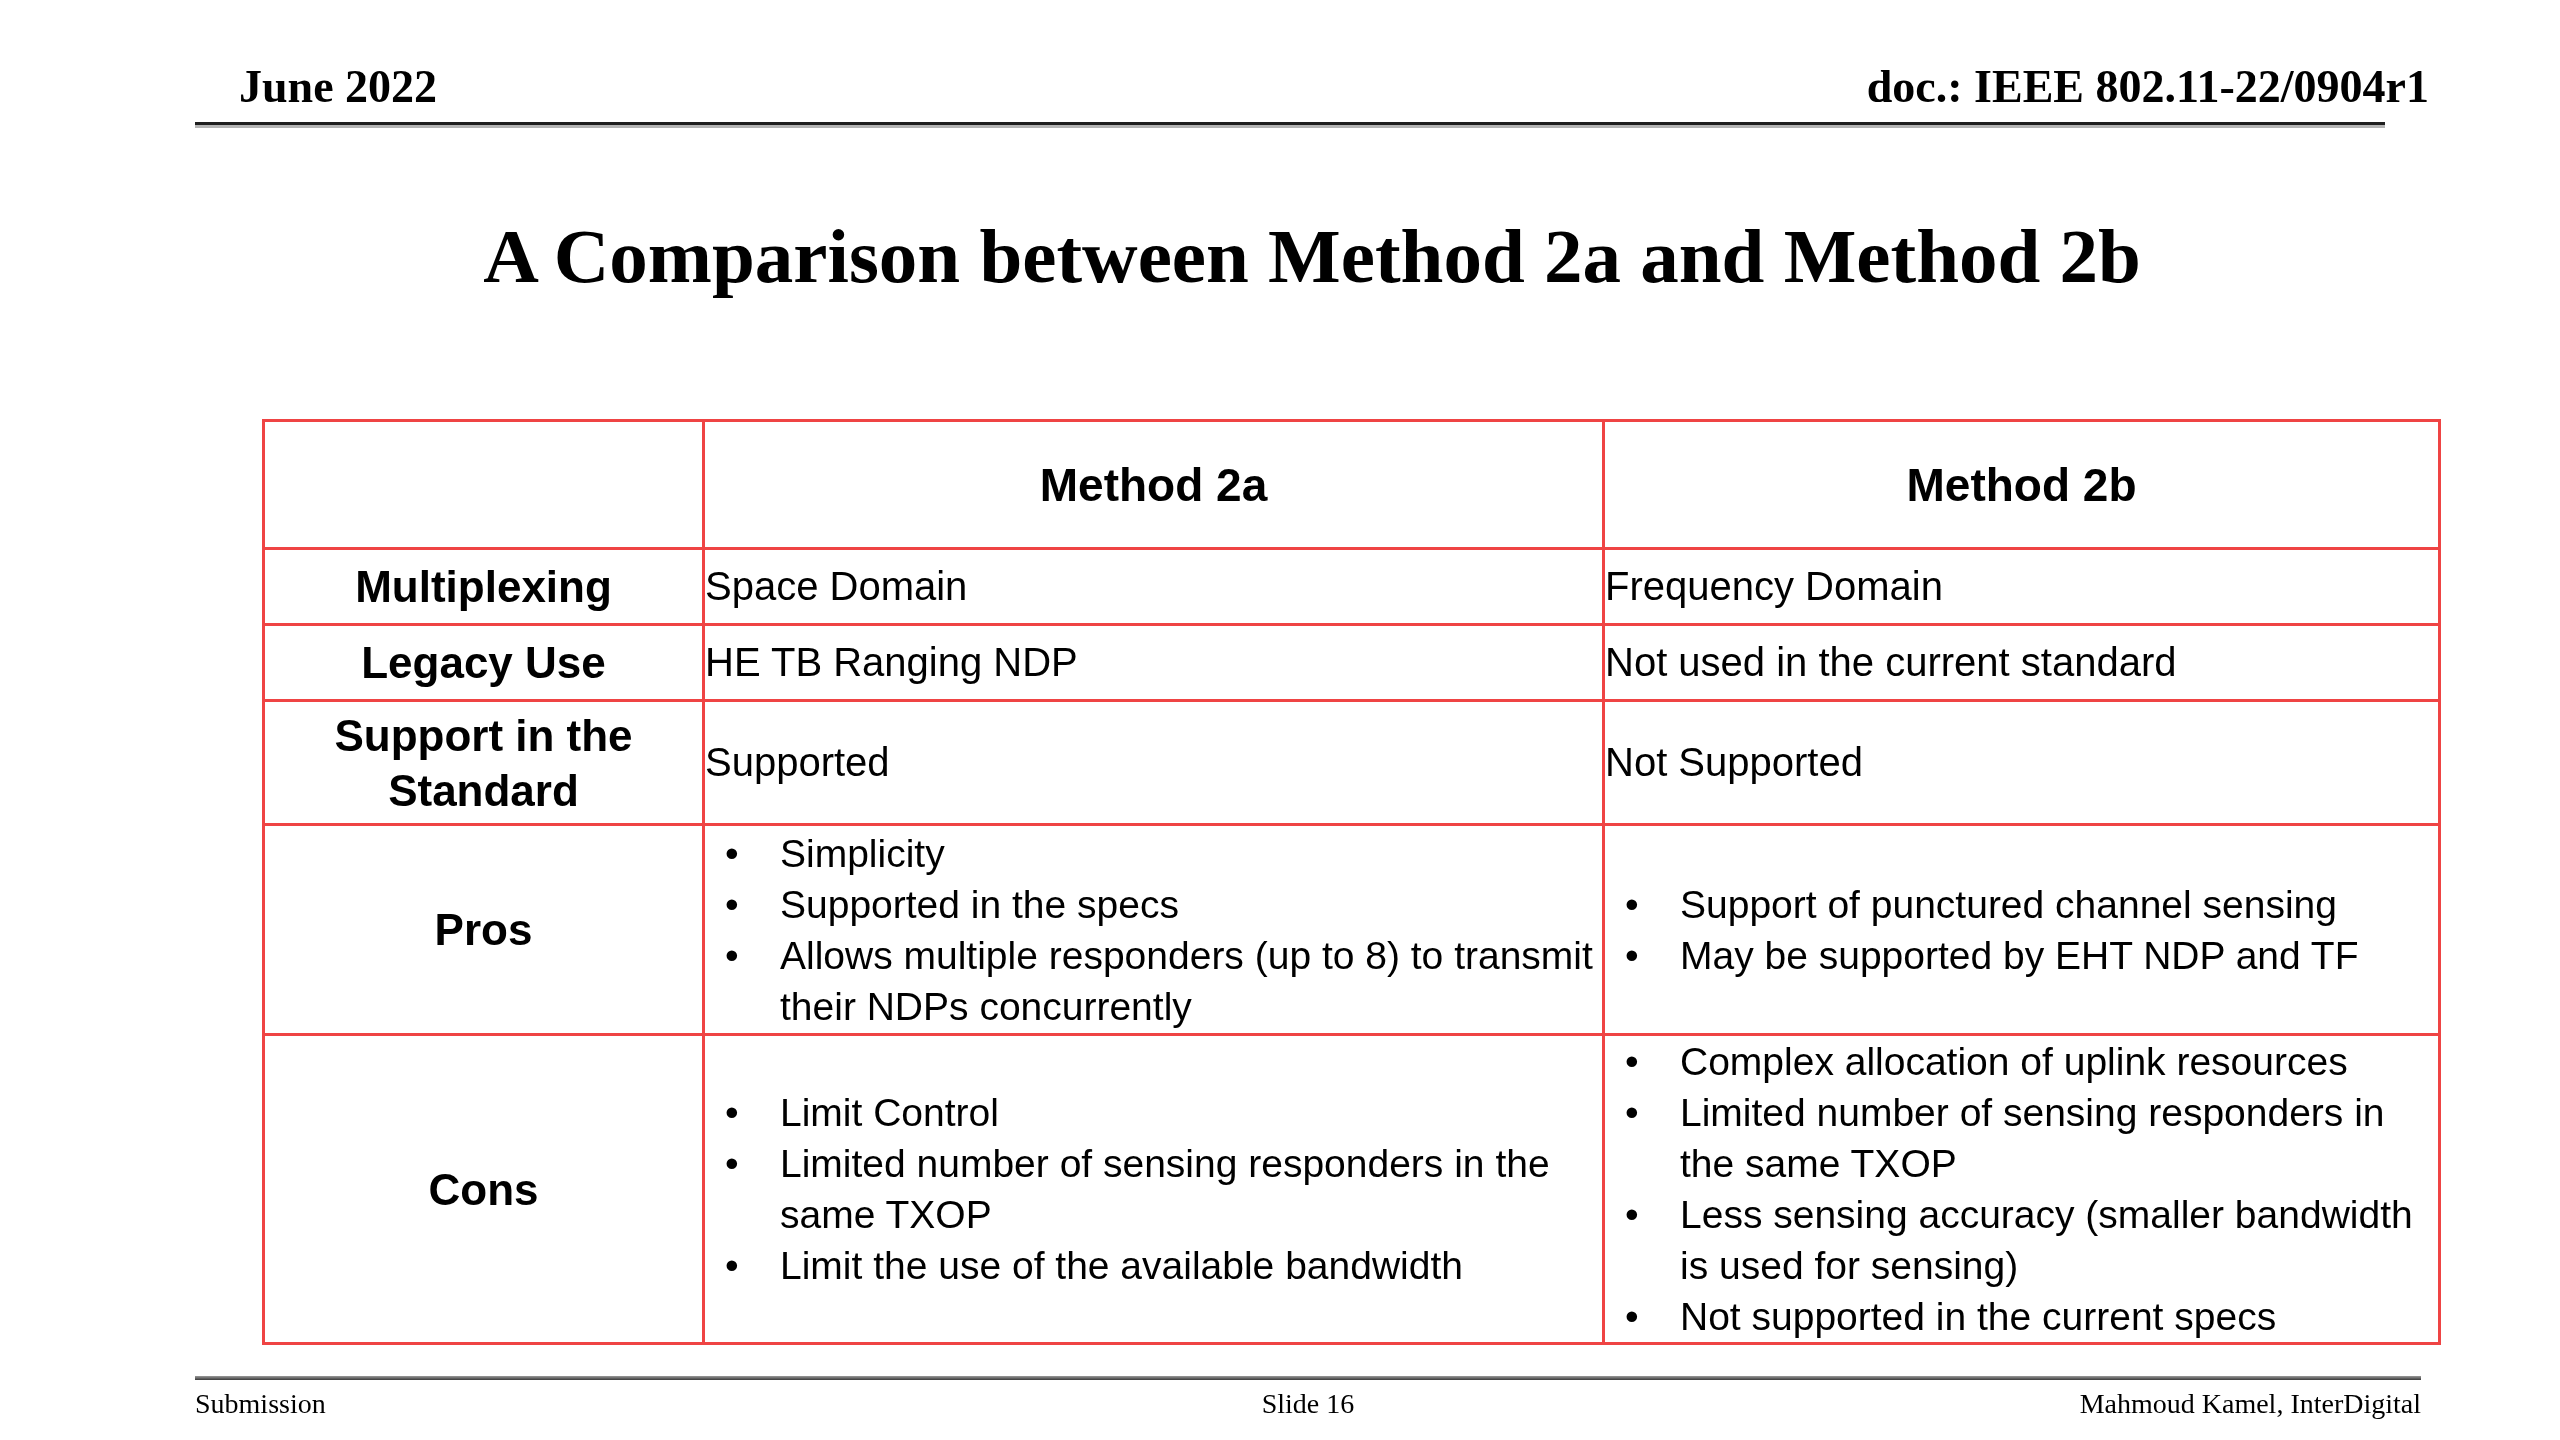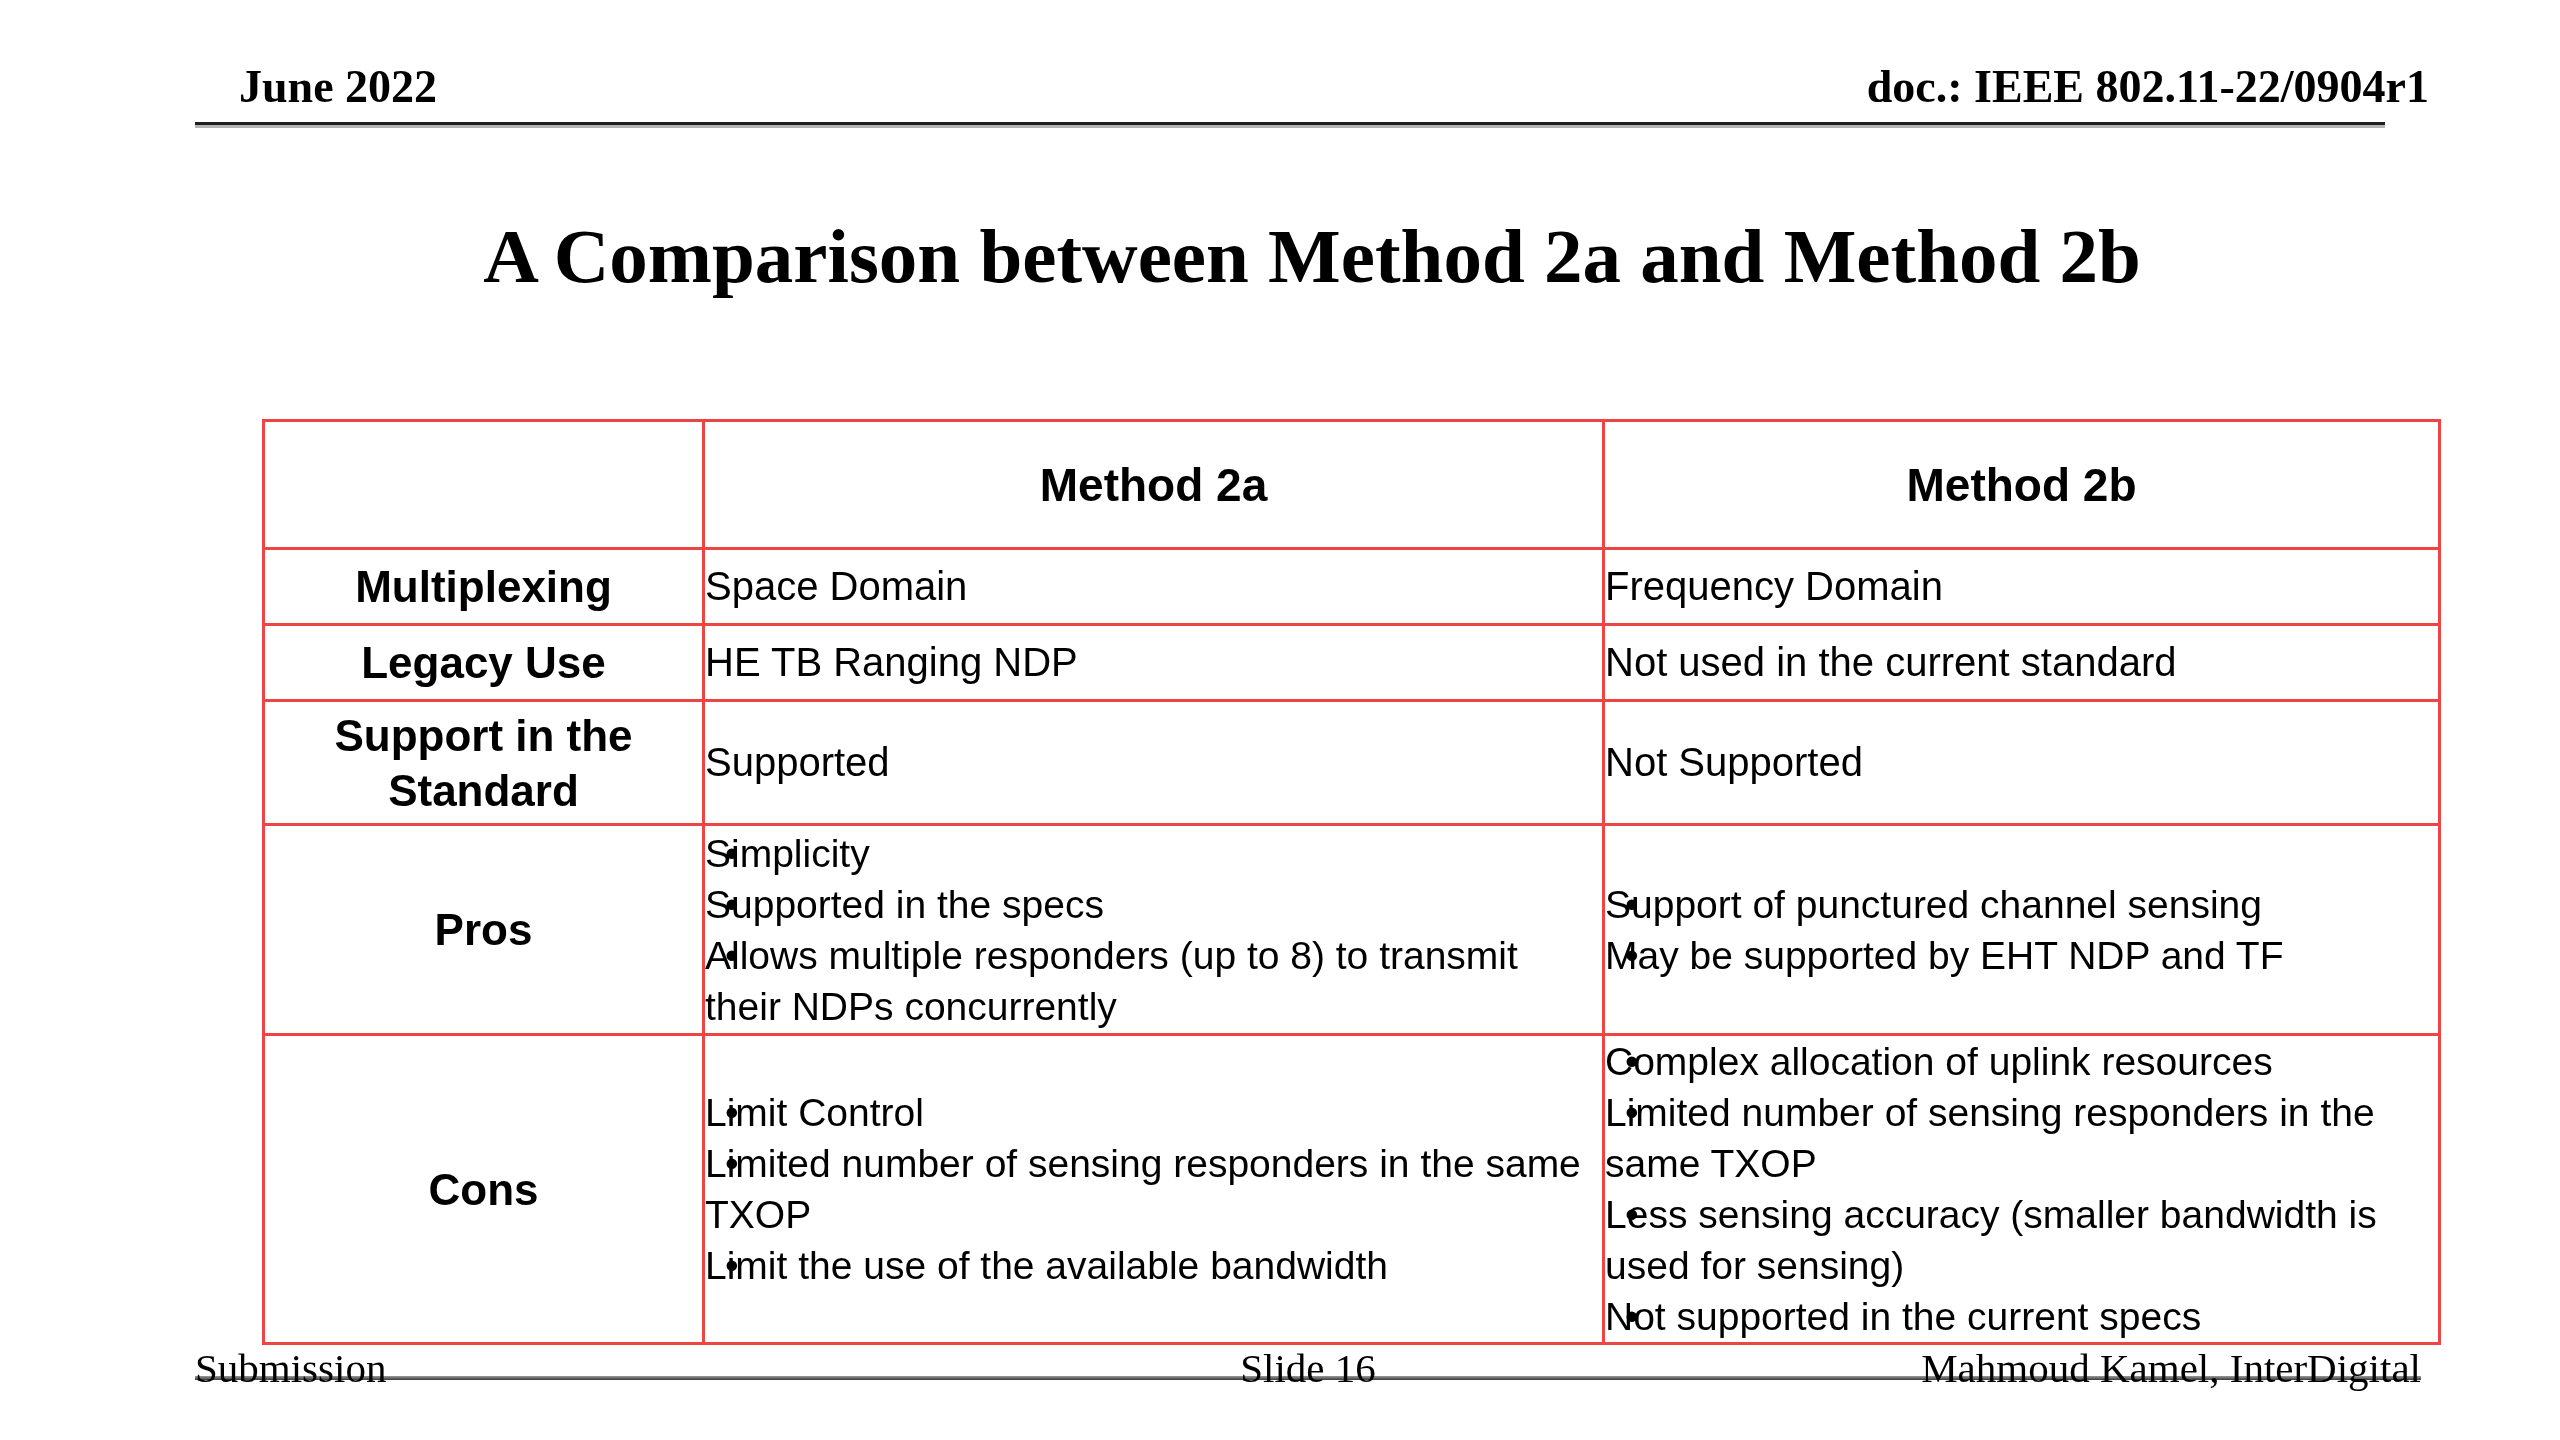--- a/index.html
+++ b/index.html
@@ -97,20 +97,21 @@
     padding: 4px 10px 4px 12px;
   }
   td.bul { padding: 4px 6px 4px 0; }
   ul.bullets {
     list-style: none;
     margin: 0;
     padding: 0;
   }
   ul.bullets li {
     position: relative;
+    padding-left: 75px;
     font-size: 39px;
     line-height: 51px;
     font-weight: 400;
   }
   ul.bullets li::before {
     content: "\2022";
     position: absolute;
     left: 20px;
     top: 0;
   }
@@ -120,25 +121,25 @@
     position: absolute;
     left: 195px;
     top: 1376px;
     width: 2226px;
     height: 4px;
     background: linear-gradient(#9a9a9a, #3a3a3a);
   }
   .ftr {
     position: absolute;
     left: 195px;
-    top: 1344px;
+    top: 1388px;
     width: 2226px;
     height: 44px;
     font-family: "Liberation Serif", serif;
-    font-size: 41px;
+    font-size: 28px;
   }
   .ftr .f-left   { position: absolute; left: 0; }
   .ftr .f-center { position: absolute; left: 50%; transform: translateX(-50%); }
   .ftr .f-right  { position: absolute; right: 0; }
 </style>
 </head>
 <body>
 
 <div class="slide">
 

